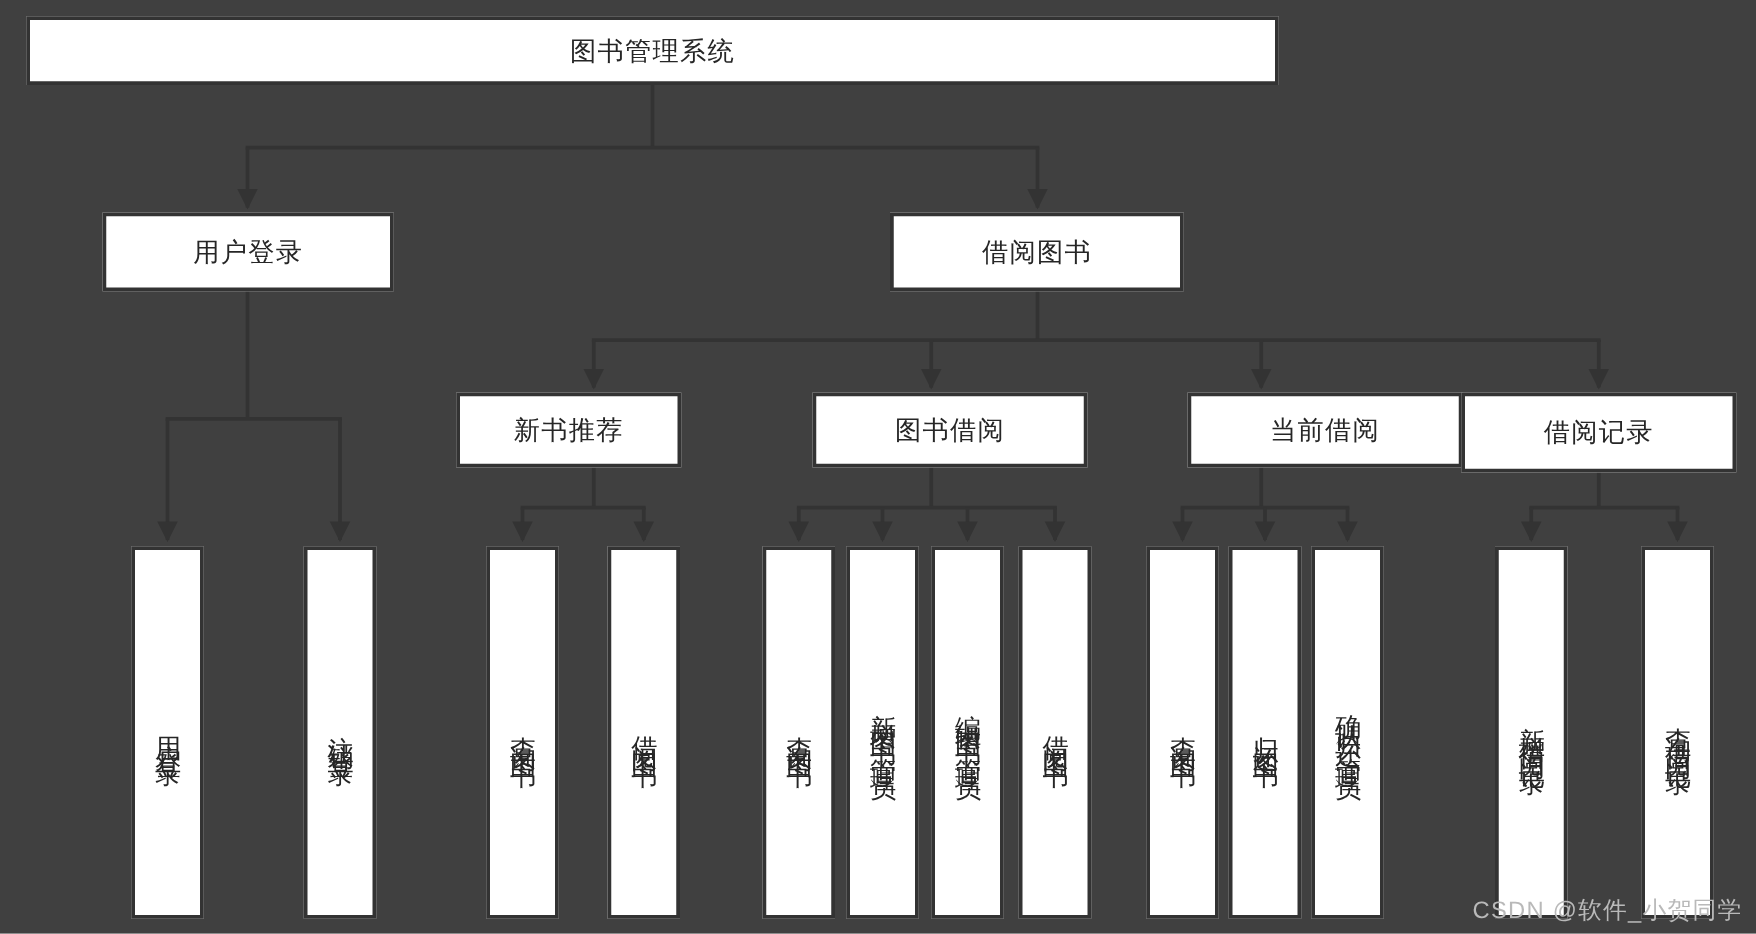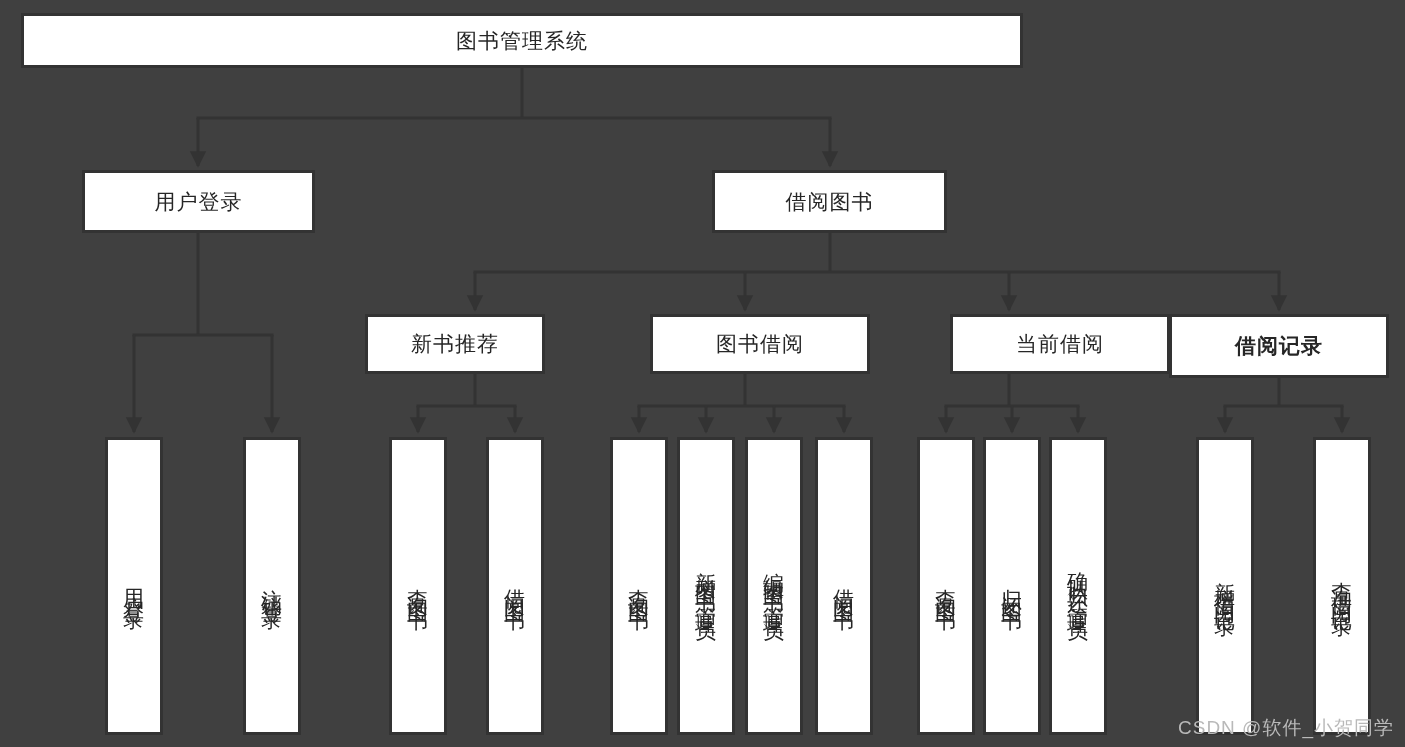--- a/index.html
+++ b/index.html
@@ -54,21 +54,21 @@
   }
   
   .n-root  { left: 21px;   top: 13px;  width: 1002px; height: 55px; }
   
   .n-l2a   { left: 82px;   top: 170px; width: 233px;  height: 63px; }
   .n-l2b   { left: 712px;  top: 170px; width: 235px;  height: 63px; }
   
   .n-l3a   { left: 365px;  top: 314px; width: 180px;  height: 60px; }
   .n-l3b   { left: 635px;  top: 314px; width: 220px;  height: 60px; margin-left: 15px; }
   .n-l3c   { left: 950px;  top: 314px; width: 220px;  height: 60px; }
-  .n-l3d   { left: 1169px; top: 314px; width: 220px;  height: 64px; font-weight: bold; }
+  .n-l3d   { left: 1169px; top: 314px; width: 220px;  height: 64px; }
   
   .leaf    { top: 437px; width: 58px; height: 298px; }
   .lf-1a { left: 105px; }  .lf-1b { left: 243px; }
   .lf-2a { left: 389px; }  .lf-2b { left: 486px; }
   .lf-3a { left: 610px; }  .lf-3b { left: 677px; }
   .lf-3c { left: 745px; }  .lf-3d { left: 815px; }
   .lf-4a { left: 917px; }  .lf-4b { left: 983px; }
   .lf-4c { left: 1049px; }
   .lf-5a { left: 1196px; } .lf-5b { left: 1313px; }
   .watermark {

